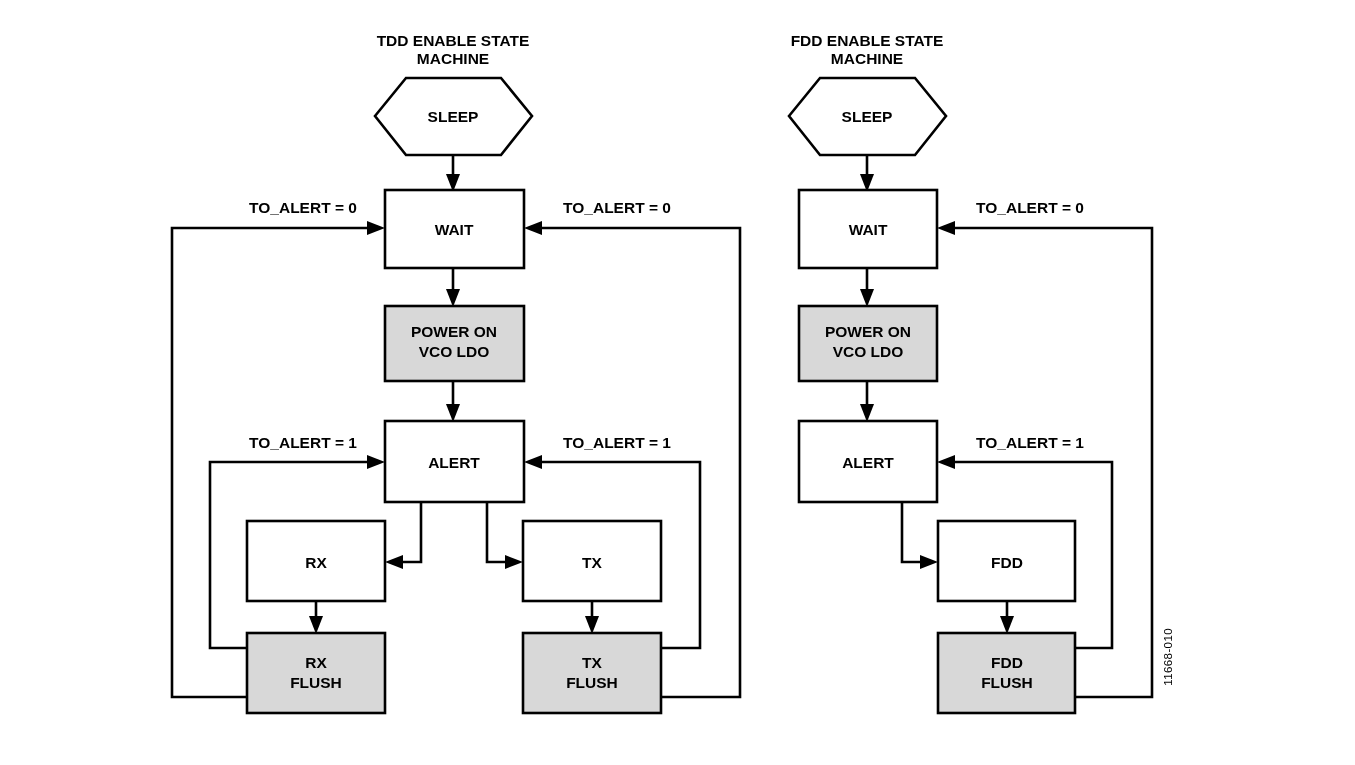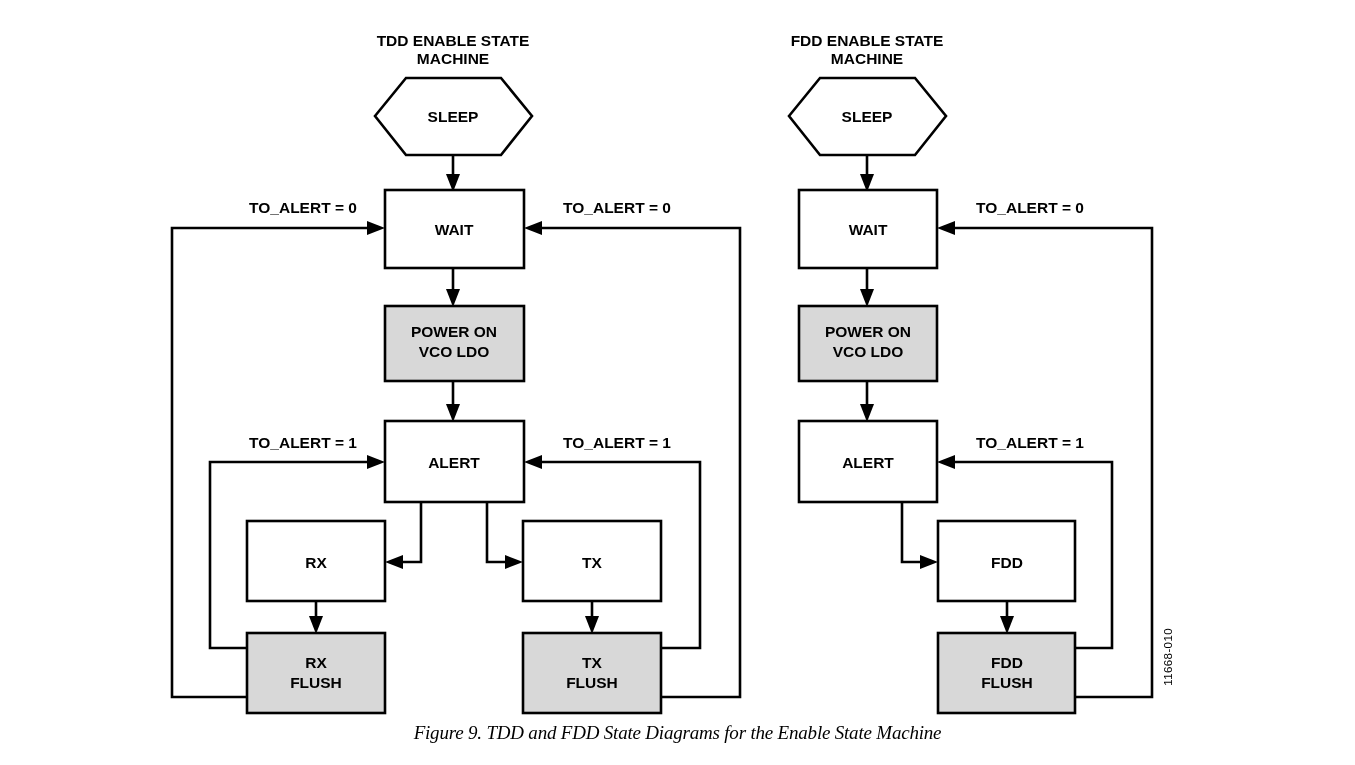--- a/index.html
+++ b/index.html
@@ -259,17 +259,16 @@
     </g>
 
     <g>
       <rect class="box-gray" x="938" y="633" width="137" height="80"></rect>
       <text class="state-label" x="1007" y="668" text-anchor="middle">FDD</text>
       <text class="state-label" x="1007" y="688" text-anchor="middle">FLUSH</text>
     </g>
 
   </svg>
 
-  <div class="caption">Figure 9. TDD and FDD State Diagrams for the Enable State Machine</div>
 
   <div class="sidecode">11668-010</div>
 
 </div>
 
 </body></html>

